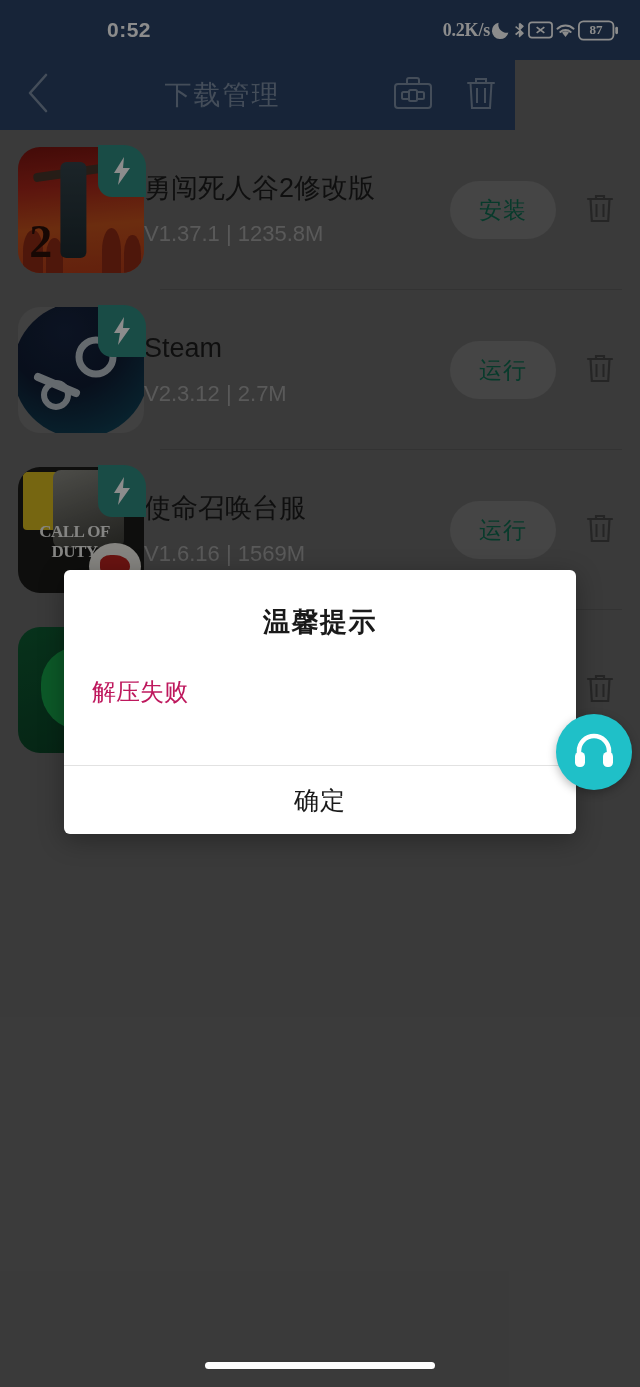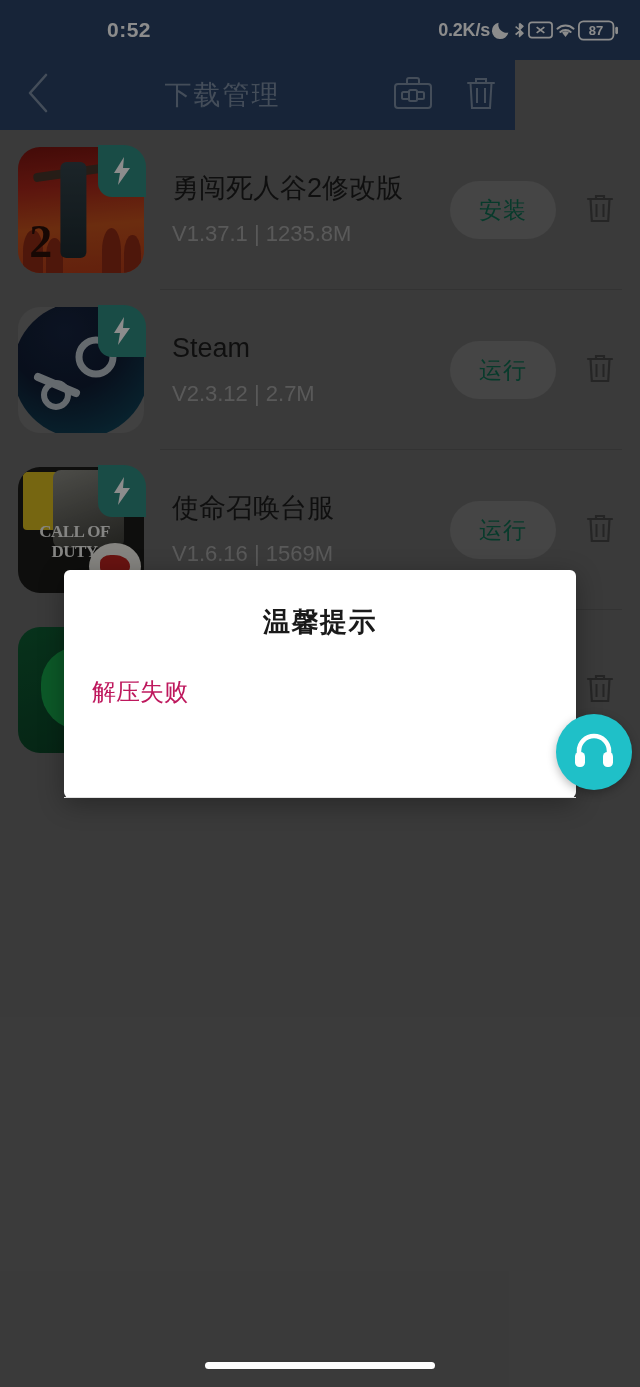--- a/index.html
+++ b/index.html
@@ -17,21 +17,21 @@
     background:#2a4366;
     display:flex; align-items:center;
     padding:12px 22px;
     color:#ffffff;
   }
   #statusbar .clock{
     font-size:21px; font-weight:bold; letter-spacing:.5px;
     margin-left:85px;
   }
   #statusbar .sb-right{
-    margin-left:auto; display:flex; align-items:center; gap:0;
+    margin-left:auto; display:flex; align-items:center; gap:0;font-family:Liberation Serif, serif;
   }
   .net-speed{ font-size:18px; font-weight:bold; letter-spacing:-.2px;}
   .sb-ic{ display:inline-flex; align-items:center; justify-content:center; }
 
   
   #appbar{
     position:absolute; left:0; top:60px; width:515px; height:70px;
     background:#2a4366;
     display:flex; align-items:center;
   }
@@ -68,21 +68,21 @@
   .icon-art{
     position:absolute; inset:0; border-radius:22px; overflow:hidden;
   }
   .bolt-badge{
     position:absolute; right:-2px; top:-2px; width:48px; height:52px;
     background:#2e8b80; border-radius:0 22px 0 14px;
     display:flex; align-items:center; justify-content:center;
     z-index:4;
   }
   .meta{
-    flex:1; padding-left:28px; min-width:0;
+    flex:1; min-width:0;
   }
   .app-name{
     font-size:27px; color:#1d1d1d; line-height:1.15;
     white-space:nowrap; overflow:hidden;
   }
   .app-sub{
     margin-top:16px; font-size:22px; color:#a3a3a3;
     white-space:nowrap;
   }
   .act-btn{
@@ -167,21 +167,21 @@
   }
 
   
   #scrim{
     position:absolute; inset:0; background:rgba(0,0,0,.45);
     z-index:20;
   }
 
   
   #dialog{
-    position:absolute; left:64px; top:570px; width:512px; height:228px;
+    position:absolute; left:64px; top:570px; width:512px; height:264px;
     background:#ffffff; border-radius:6px;
     z-index:30;
     box-shadow:0 6px 26px rgba(0,0,0,.32);
     display:flex; flex-direction:column;
   }
   #dialog .dlg-title{
     text-align:center; font-size:27px; font-weight:bold; color:#1a1a1a;
     margin-top:34px; letter-spacing:1.5px;
   }
   #dialog .dlg-msg{
@@ -425,20 +425,21 @@
   </div>
 
 </div>
 
 <div id="scrim"></div>
 
 <div id="dialog">
   <div class="dlg-title">温馨提示</div>
   <div class="dlg-msg">解压失败</div>
   <div class="dlg-div"></div>
+  <div class="dlg-ok">确定</div>
 </div>
 
 <div id="fab">
   <span>
     <svg width="42" height="40" viewBox="0 0 42 40">
       <path d="M6 26v-5a15 15 0 0 1 30 0v5" stroke="#fff" stroke-width="4.5" fill="none" stroke-linecap="round"></path>
       <rect x="2" y="22" width="10" height="15" rx="4.5" fill="#fff"></rect>
       <rect x="30" y="22" width="10" height="15" rx="4.5" fill="#fff"></rect>
     </svg>
   </span>

